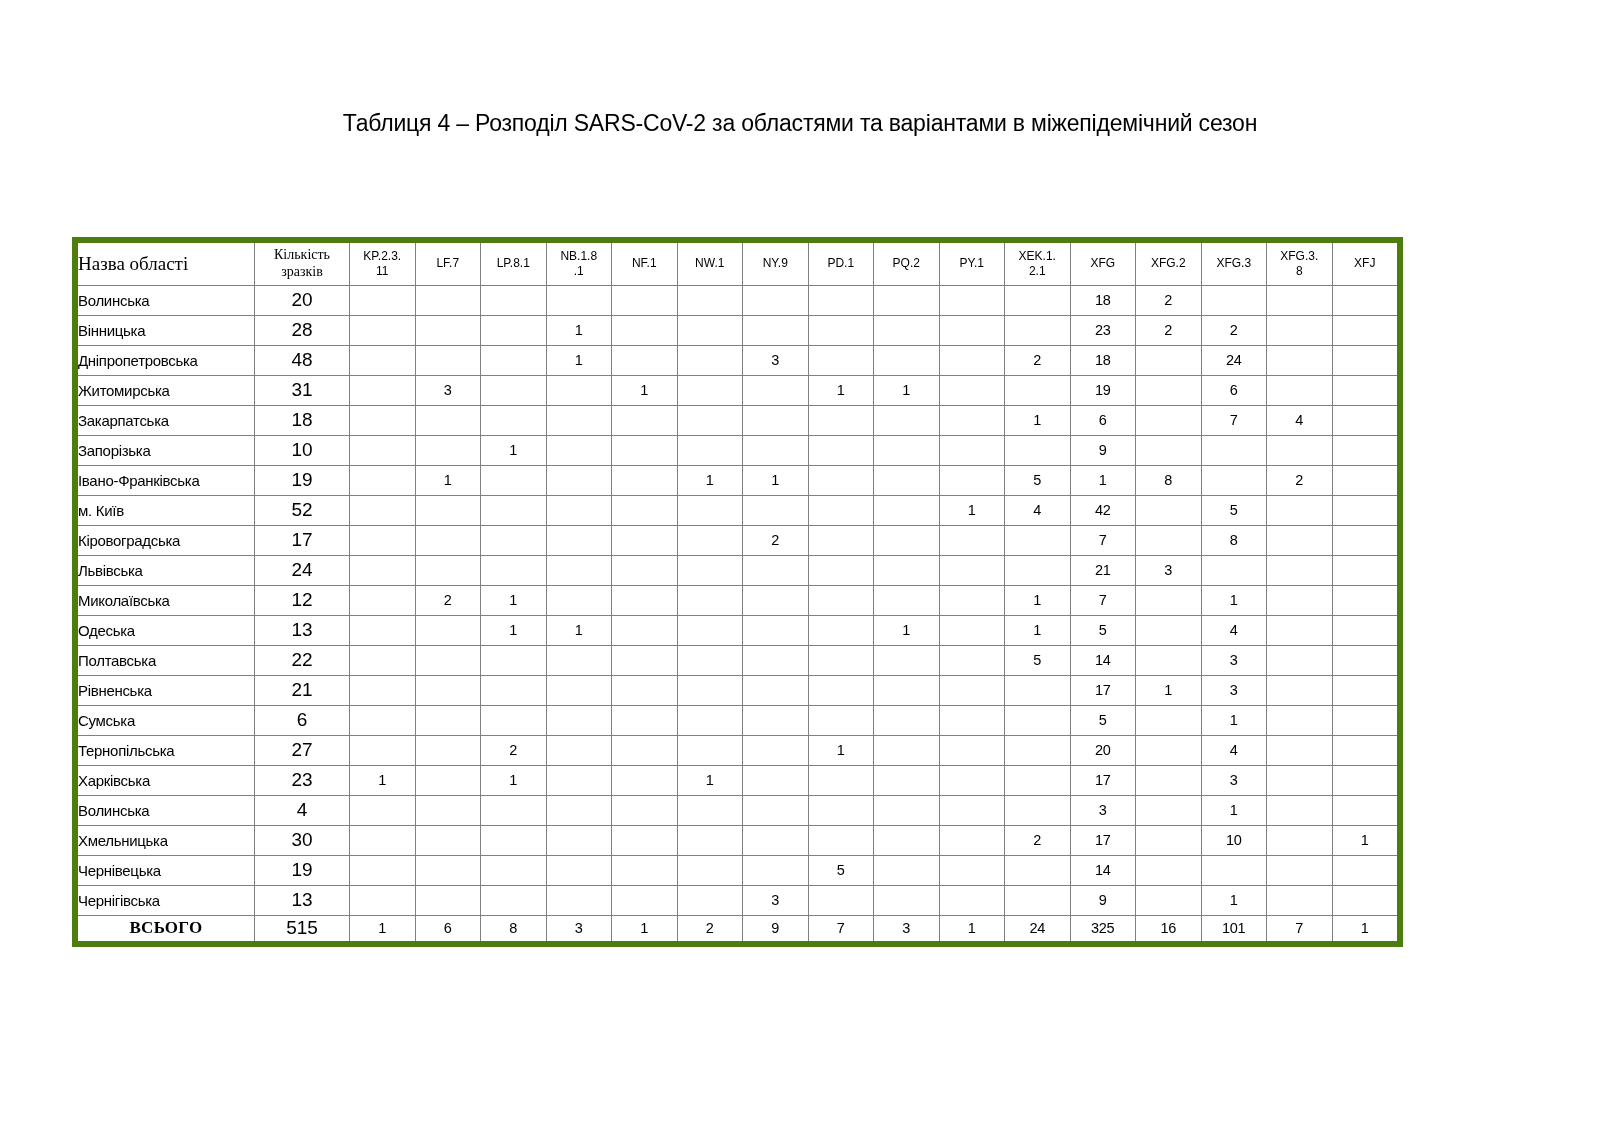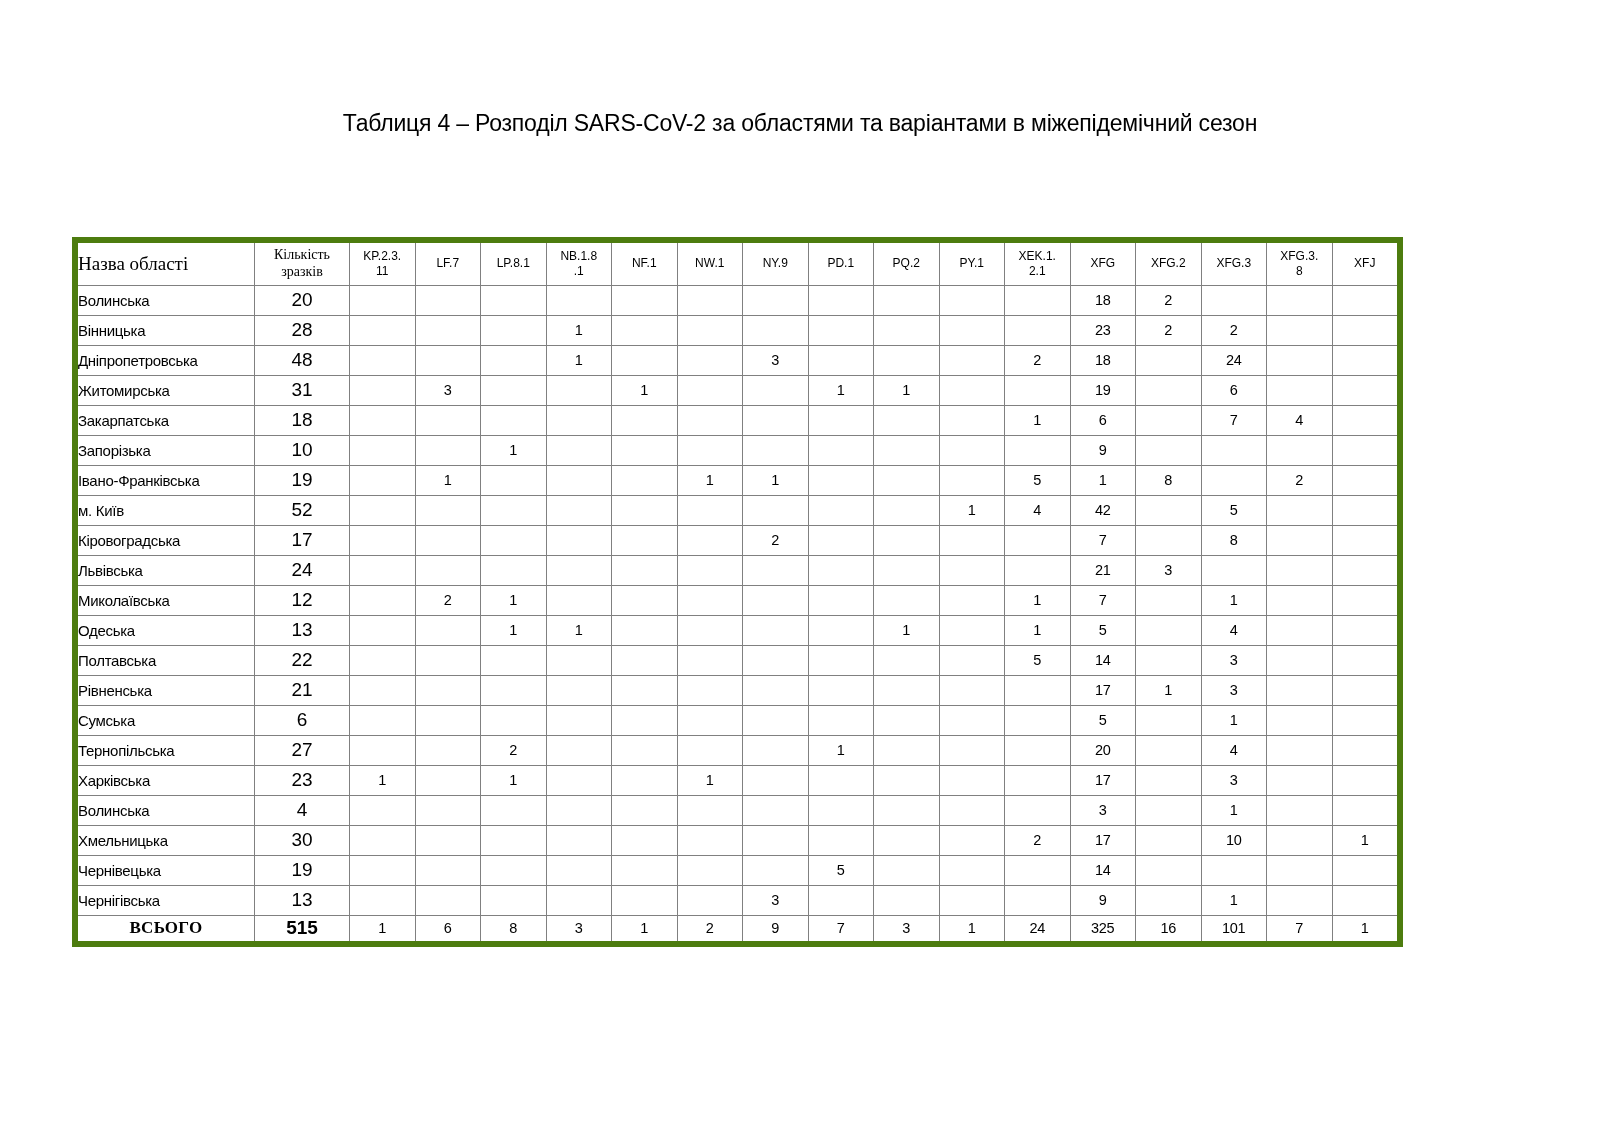--- a/index.html
+++ b/index.html
@@ -90,21 +90,21 @@
   }
   tr.total td.rg {
     font-family: "Liberation Serif", serif;
     font-weight: bold;
     font-size: 17px;
     text-align: center;
     padding-left: 0;
     letter-spacing: 0.3px;
   }
   tr.total td.cnt {
-    font-weight: bold;
+    font-weight: normal;
   }
 </style>
 </head>
 <body>
 
 <div class="page">
   <div class="doc-title">Таблиця 4 – Розподіл SARS-CoV-2 за областями та варіантами в міжепідемічний сезон</div>
 
   <table class="variant-table">
     <thead>

